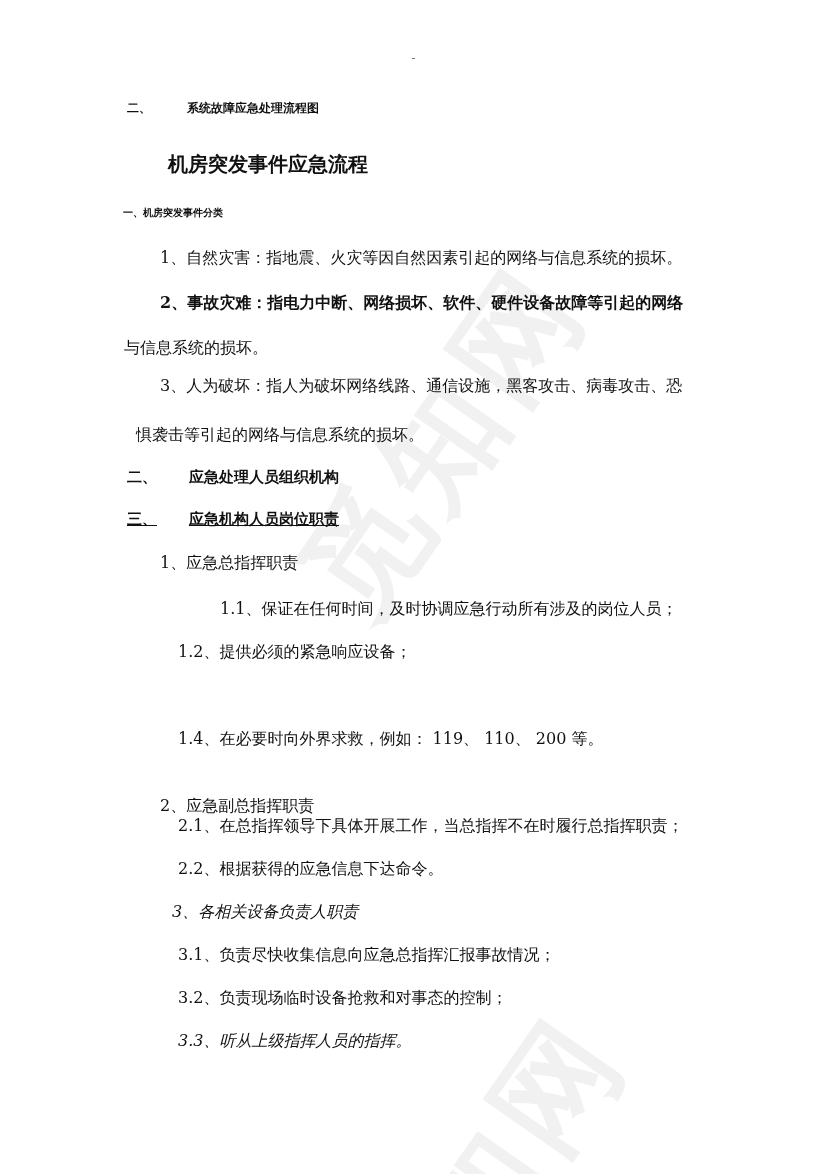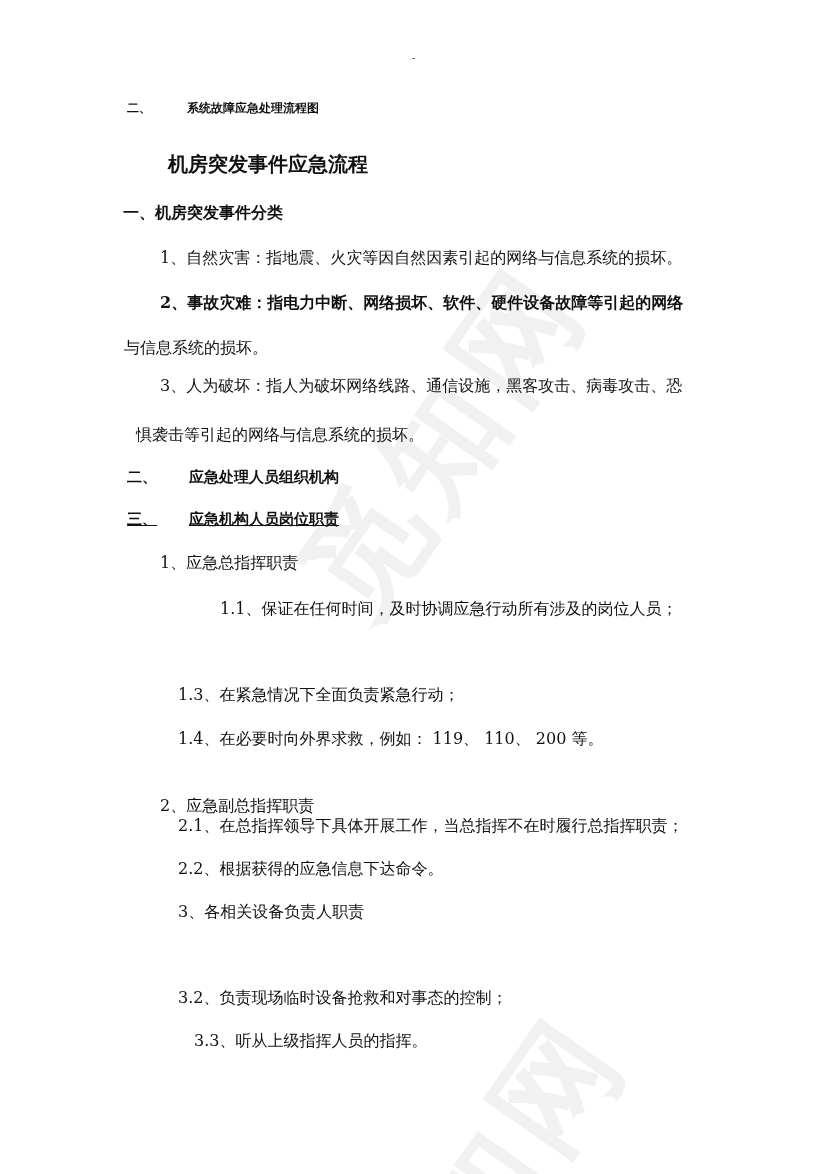--- a/index.html
+++ b/index.html
@@ -70,44 +70,45 @@
   <div class="watermark wm2">觅知网</div>
 
   <div class="top-mark"></div>
 
   <div class="line bold" style="left:127px; top:98px; font-size:12px;">
     <span>二、</span><span class="num-gap"></span><span>系统故障应急处理流程图</span>
   </div>
 
   <div class="line title" style="left:168px; top:151px;">机房突发事件应急流程</div>
 
-  <div class="line bold" style="left:123px; top:203px; font-size:16px;">一、机房突发事件分类</div>
+  <div class="line bold" style="left:123px; top:203px; font-size:10px;">一、机房突发事件分类</div>
 
   <div class="line" style="left:160px; top:248px;">1、自然灾害：指地震、火灾等因自然因素引起的网络与信息系统的损坏。</div>
 
   <div class="line" style="left:160px; top:293px;font-weight:bold;">2、事故灾难：指电力中断、网络损坏、软件、硬件设备故障等引起的网络</div>
   <div class="line" style="left:124px; top:338px;">与信息系统的损坏。</div>
 
   <div class="line" style="left:160px; top:376px;">3、人为破坏：指人为破坏网络线路、通信设施，黑客攻击、病毒攻击、恐</div>
   <div class="line" style="left:136px; top:425px;">惧袭击等引起的网络与信息系统的损坏。</div>
 
   <div class="line bold" style="left:127px; top:467px; font-size:15px;">
     <span>二、</span><span class="sect-gap"></span><span>应急处理人员组织机构</span>
   </div>
 
   <div class="line bold" style="left:127px; top:509px; font-size:15px;text-decoration:underline;">
     <span>三、</span><span class="sect-gap"></span><span>应急机构人员岗位职责</span>
   </div>
 
   <div class="line" style="left:160px; top:553px;">1、应急总指挥职责</div>
   <div class="line" style="left:178px; top:599px;margin-left:42px;">1.1、保证在任何时间，及时协调应急行动所有涉及的岗位人员；</div>
-  <div class="line" style="left:178px; top:685px;">1.3、在紧急情况下全面负责紧急行动；</div>
+  <div class="line" style="left:178px; top:642px;">1.2、提供必须的紧急响应设备；</div>
   <div class="line" style="left:178px; top:729px;">1.4、在必要时向外界求救，例如： 119、 110、 200 等。</div>
 
   <div class="line" style="left:160px; top:796px;">2、应急副总指挥职责</div>
   <div class="line" style="left:178px; top:816px;">2.1、在总指挥领导下具体开展工作，当总指挥不在时履行总指挥职责；</div>
   <div class="line" style="left:178px; top:859px;">2.2、根据获得的应急信息下达命令。</div>
 
-  <div class="line" style="left:178px; top:902px;">3、各相关设备负责人职责</div>
+  <div class="line" style="left:172px; top:902px;font-style:italic;">3、各相关设备负责人职责</div>
+  <div class="line" style="left:178px; top:945px;">3.1、负责尽快收集信息向应急总指挥汇报事故情况；</div>
   <div class="line" style="left:178px; top:988px;">3.2、负责现场临时设备抢救和对事态的控制；</div>
-  <div class="line" style="left:194px; top:1031px;">3.3、听从上级指挥人员的指挥。</div>
+  <div class="line" style="left:178px; top:1031px;font-style:italic;">3.3、听从上级指挥人员的指挥。</div>
 
 </div>
 
 </body></html>

